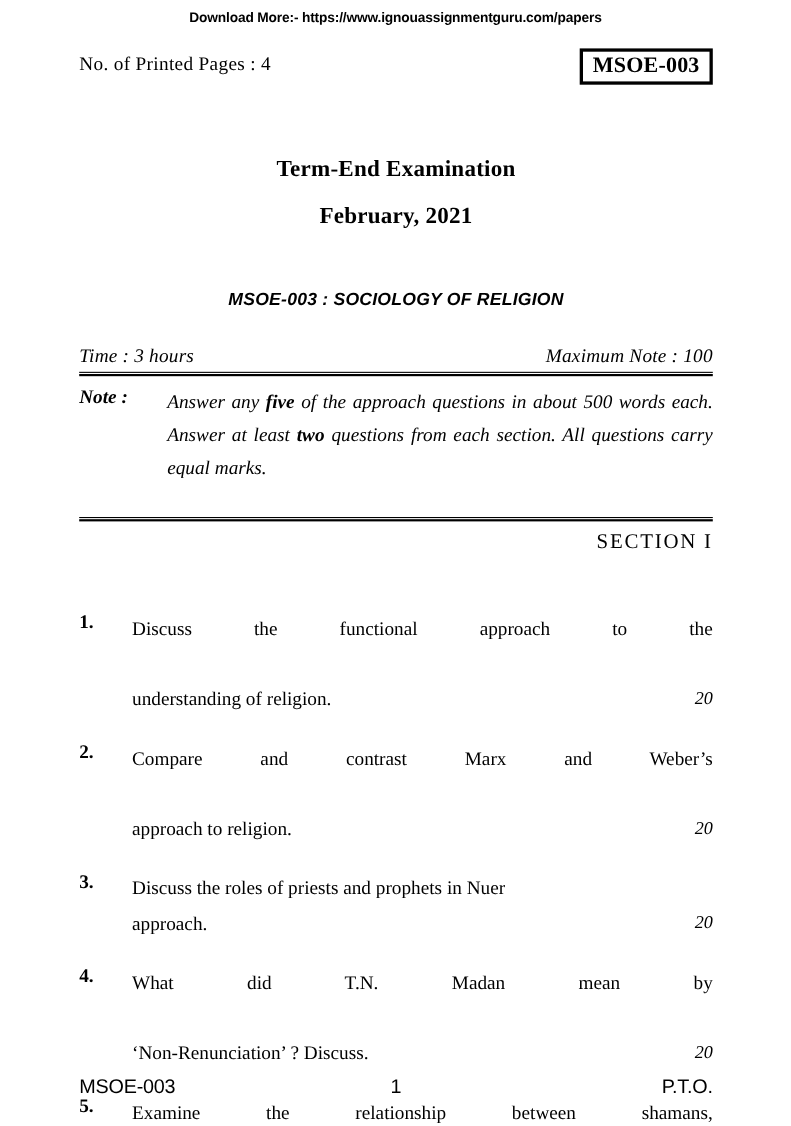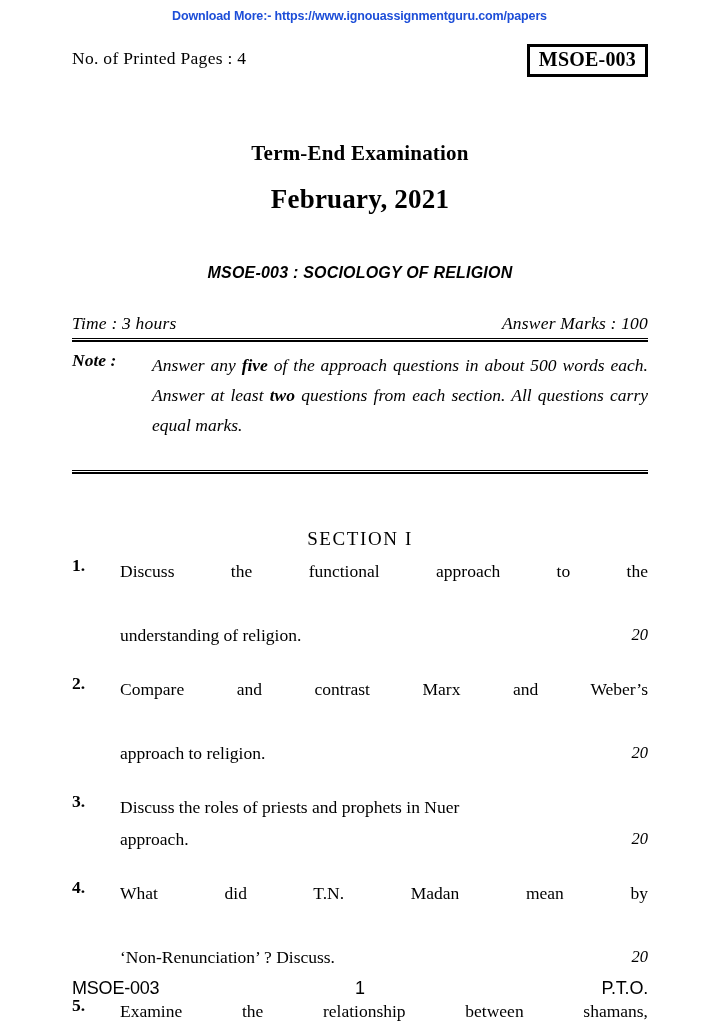--- a/index.html
+++ b/index.html
@@ -27,21 +27,21 @@
   
   .watermark {
     position: absolute;
     left: 0; top: 9px;
     width: 719px;
     text-align: center;
     font-family: "Liberation Sans", "DejaVu Sans", sans-serif;
     font-weight: bold;
     font-size: 12.5px;
     letter-spacing: -0.15px;
-    color: #1d4ed8;
+    color: #000000;
   }
 
   
   .topline {
     position: absolute;
     left: 72px; top: 44px;
     width: 576px;
     height: 36px;
   }
   .printed-pages {
@@ -82,21 +82,21 @@
   }
   .h-term {
     top: 141px;
     font-weight: bold;
     font-size: 21px;
     letter-spacing: 0.2px;
   }
   .h-session {
     top: 184px;
     font-weight: bold;
-    font-size: 27px;
+    font-size: 21px;
     letter-spacing: 0.2px;
   }
   .h-course {
     top: 264px;
     font-family: "Liberation Sans", "DejaVu Sans", sans-serif;
     font-weight: bold;
     font-size: 16px;
     letter-spacing: 0.2px;
     font-style: italic;
   }
@@ -160,23 +160,23 @@
     line-height: 30px;
     text-align: justify;
     text-justify: inter-word;
   }
   .note-body b { font-weight: bold; }
   .note-body .lastline { text-align: left; }
 
   
   .section-heading {
     position: absolute;
-    left: 72px; top: 528px;
-    width: 576px;
-    text-align: center;
+    left: 72px; top: 482px;
+    width: 576px;
+    text-align: right;
     font-size: 19px;
     letter-spacing: 1.6px;
   }
 
   
   .questions {
     position: absolute;
     left: 72px; top: 555px;
     width: 576px;
   }
@@ -249,21 +249,21 @@
       <div class="code-box-inner">MSOE-003</div>
     </div>
   </div>
 
   <div class="heading-block h-term">Term-End Examination</div>
   <div class="heading-block h-session">February, 2021</div>
   <div class="heading-block h-course">MSOE-003 : SOCIOLOGY OF RELIGION</div>
 
   <div class="meta-row">
     <span class="left">Time : 3 hours</span>
-    <span class="right">Answer Marks : 100</span>
+    <span class="right">Maximum Note : 100</span>
   </div>
 
   <div class="rule-double rule-top"></div>
 
   <div class="note-block">
     <div class="note-label">Note :</div>
     <div class="note-body">
       <span>Answer any </span><b>five</b><span> of the approach questions in</span>
       <span>about 500 words each. Answer at least </span><b>two</b>
       <span>questions from each section. All questions carry</span>

